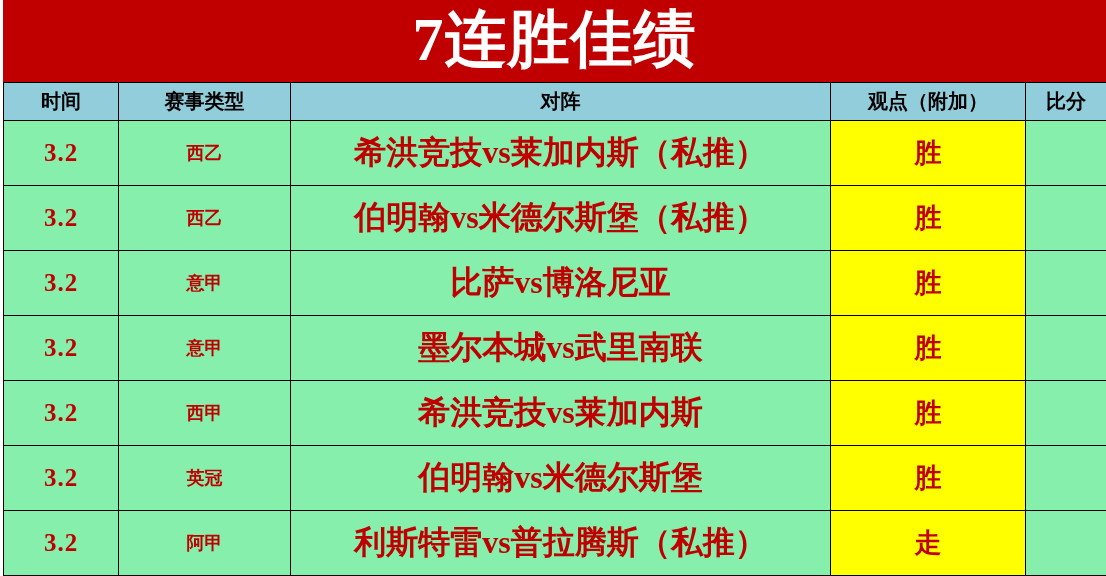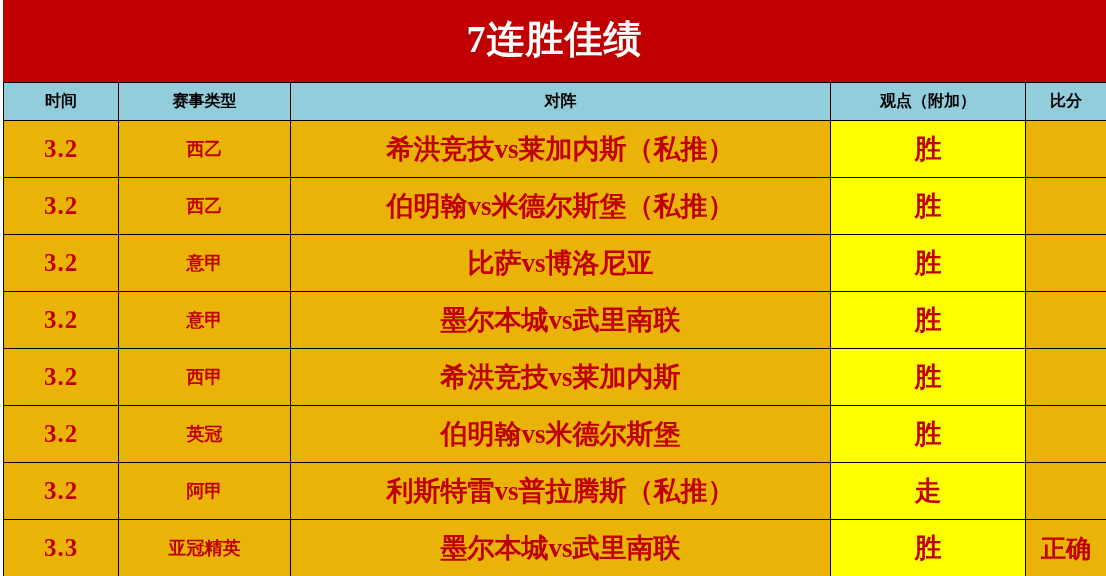--- a/index.html
+++ b/index.html
@@ -26,21 +26,21 @@
     top: 0px;
     width: 1103px;
     height: 82px;
     background: #c00000;
     display: flex;
     align-items: center;
     justify-content: center;
   }
   .banner-title {
     color: #ffffff;
-    font-size: 38px;
+    font-size: 62px;
     font-weight: bold;
     line-height: 1;
     letter-spacing: 1px;
     font-family: "Liberation Serif", "DejaVu Serif", serif;
     white-space: nowrap;
     padding-bottom: 4px;
   }
 
   
   .grid {
@@ -66,37 +66,37 @@
   .col-league { width: 172px; }
   .col-match  { width: 540px; }
   .col-view   { width: 195px; }
   .col-score  { width: 81px;  }
 
   
   thead th {
     background: #92cddc;
     color: #000000;
     height: 38px;
-    font-size: 16px;
+    font-size: 20px;
     font-weight: bold;
     font-family: "Liberation Serif", "DejaVu Serif", serif;
   }
 
   
   tbody tr { height: 57px; }
   tbody td {
-    background: #eab308;
+    background: #86efac;
     color: #c00000;
     font-size: 26px;
     font-weight: bold;
     font-family: "Liberation Serif", "DejaVu Serif", serif;
   }
   tbody td.cell-time   { font-size: 25px; letter-spacing: 1px; }
   tbody td.cell-league { font-size: 18px; }
-  tbody td.cell-match  { font-size: 27px; }
+  tbody td.cell-match  { font-size: 32px; }
   tbody td.cell-view   { background: #ffff00; font-size: 27px; }
   tbody td.cell-score  { font-size: 25px; }
 </style>
 </head>
 <body>
 
 <div id="app">
 
   <div class="banner">
     <div class="banner-title">7连胜佳绩</div>
@@ -162,23 +162,16 @@
           <td class="cell-view">胜</td>
           <td class="cell-score"></td>
         </tr>
         <tr>
           <td class="cell-time">3.2</td>
           <td class="cell-league">阿甲</td>
           <td class="cell-match">利斯特雷vs普拉腾斯（私推）</td>
           <td class="cell-view">走</td>
           <td class="cell-score"></td>
         </tr>
-        <tr>
-          <td class="cell-time">3.3</td>
-          <td class="cell-league">亚冠精英</td>
-          <td class="cell-match">墨尔本城vs武里南联</td>
-          <td class="cell-view">胜</td>
-          <td class="cell-score">正确</td>
-        </tr>
       </tbody>
   </table>
 
 </div>
 
 </body></html>

